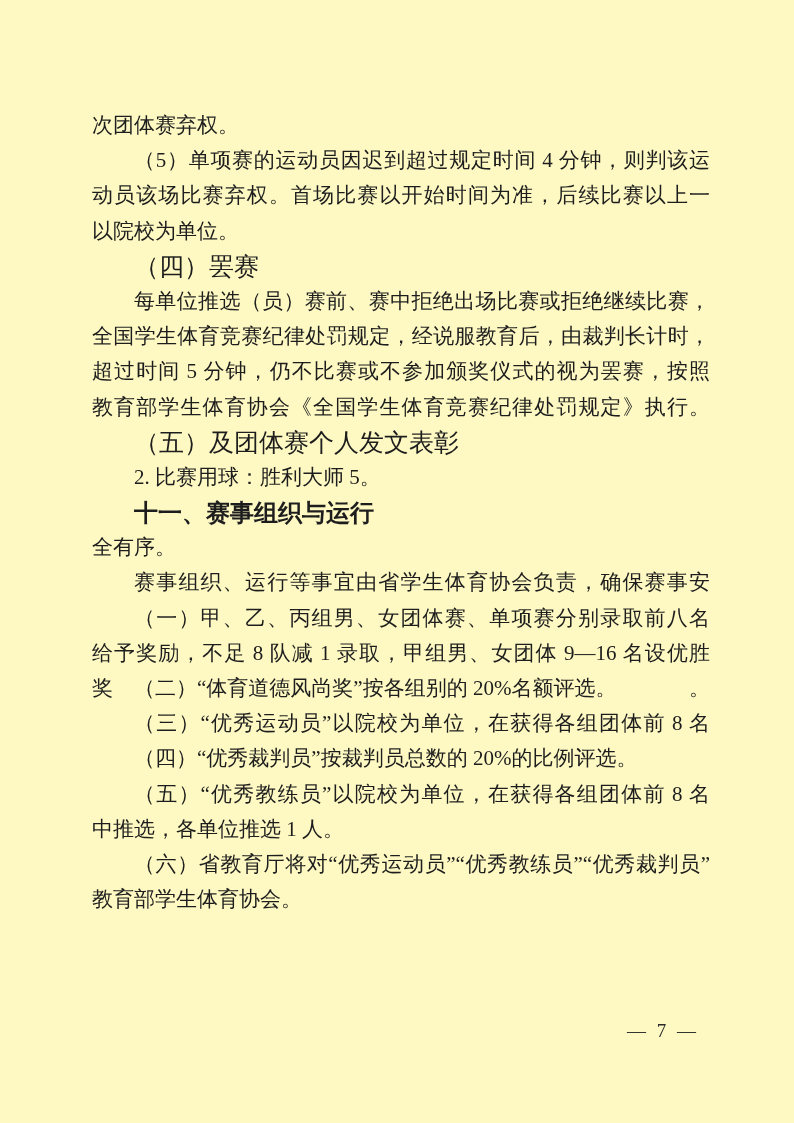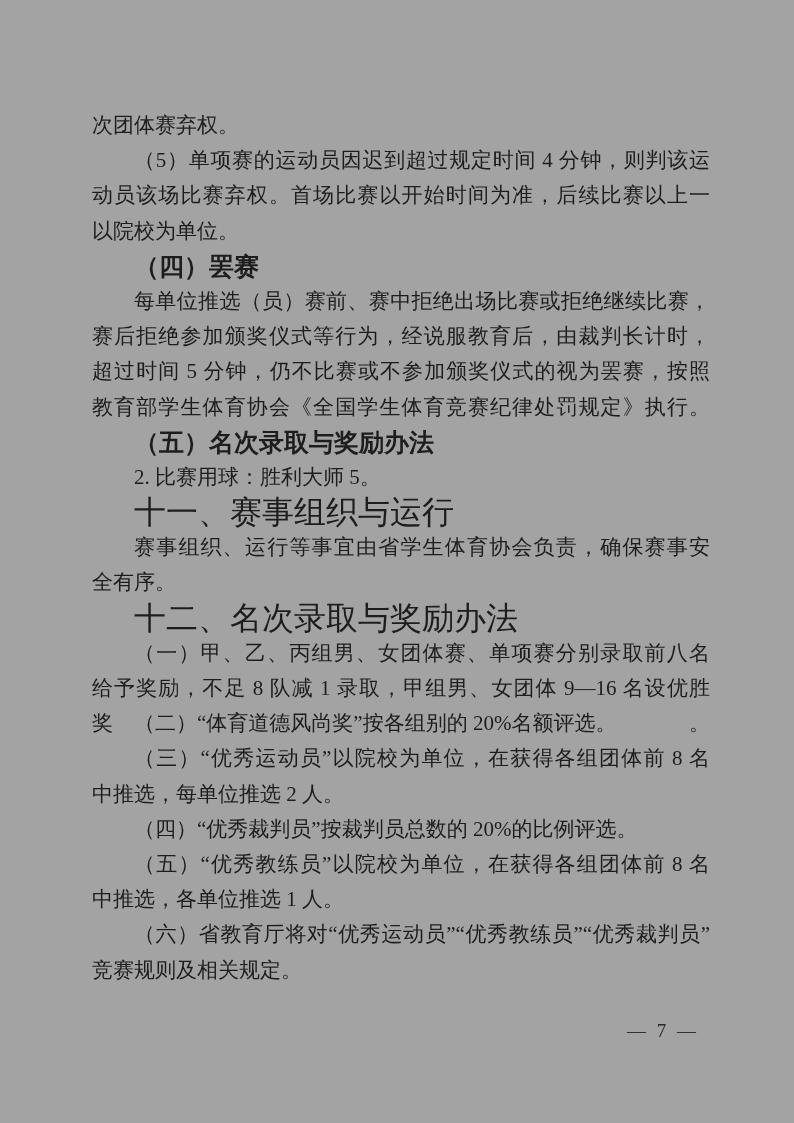--- a/index.html
+++ b/index.html
@@ -5,21 +5,21 @@
   html, body {
     margin: 0;
     padding: 0;
     background: #e8e8e8;
   }
   .sheet {
     position: relative;
     width: 794px;
     height: 1123px;
     margin: 0 auto;
-    background: #a3a3a3;
+    background: #fef9c3;
     color: #1d1d1d;
     overflow: hidden;
     font-family: "Liberation Serif", "DejaVu Serif", serif;
   }
   .textblock {
     position: absolute;
     left: 92px;
     top: 108px;
     width: 618px;
     font-size: 21px;
@@ -34,28 +34,28 @@
   .indent {
     text-indent: 42px;
   }
   
   .fill {
     text-align: justify;
     text-align-last: justify;
   }
   
   .b-kai {
-    font-weight: 700;
+    font-weight: 400;
     font-size: 25px;
     font-family: "Liberation Serif", "DejaVu Serif", serif;
   }
   
   .b-hei {
-    font-weight: 400;
-    font-size: 32px;
+    font-weight: 700;
+    font-size: 24px;
     font-family: "Liberation Sans", "DejaVu Sans", sans-serif;
   }
   .page-number {
     position: absolute;
     top: 1020px;
     right: 95px;
     font-size: 19px;
     letter-spacing: 3px;
     color: #2a2a2a;
     font-family: "Liberation Serif", "DejaVu Serif", serif;
@@ -65,35 +65,33 @@
 <body>
 
 <div class="sheet">
   <div class="textblock">
     <div class="line">次团体赛弃权。</div>
     <div class="line indent fill">（5）单项赛的运动员因迟到超过规定时间 4 分钟，则判该运</div>
     <div class="line fill">动员该场比赛弃权。首场比赛以开始时间为准，后续比赛以上一</div>
     <div class="line">以院校为单位。</div>
     <div class="line indent b-kai">（四）罢赛</div>
     <div class="line indent fill">每单位推选（员）赛前、赛中拒绝出场比赛或拒绝继续比赛，</div>
-    <div class="line fill">赛后拒绝参加颁奖仪式等行为，经说服教育后，由裁判长计时，</div>
+    <div class="line fill">全国学生体育竞赛纪律处罚规定，经说服教育后，由裁判长计时，</div>
     <div class="line fill">超过时间 5 分钟，仍不比赛或不参加颁奖仪式的视为罢赛，按照</div>
     <div class="line fill">教育部学生体育协会《全国学生体育竞赛纪律处罚规定》执行。</div>
-    <div class="line indent b-kai">（五）名次录取与奖励办法</div>
+    <div class="line indent b-kai">（五）及团体赛个人发文表彰</div>
     <div class="line indent">2. 比赛用球：胜利大师 5。</div>
     <div class="line indent b-hei">十一、赛事组织与运行</div>
+    <div class="line">全有序。</div>
     <div class="line indent fill">赛事组织、运行等事宜由省学生体育协会负责，确保赛事安</div>
-    <div class="line">全有序。</div>
-    <div class="line indent b-hei">十二、名次录取与奖励办法</div>
     <div class="line indent fill">（一）甲、乙、丙组男、女团体赛、单项赛分别录取前八名</div>
     <div class="line fill">给予奖励，不足 8 队减 1 录取，甲组男、女团体 9—16 名设优胜奖。</div>
     <div class="line indent">（二）“体育道德风尚奖”按各组别的 20%名额评选。</div>
     <div class="line indent fill">（三）“优秀运动员”以院校为单位，在获得各组团体前 8 名</div>
-    <div class="line">中推选，每单位推选 2 人。</div>
     <div class="line indent">（四）“优秀裁判员”按裁判员总数的 20%的比例评选。</div>
     <div class="line indent fill">（五）“优秀教练员”以院校为单位，在获得各组团体前 8 名</div>
     <div class="line">中推选，各单位推选 1 人。</div>
     <div class="line indent fill">（六）省教育厅将对“优秀运动员”“优秀教练员”“优秀裁判员”</div>
-    <div class="line">竞赛规则及相关规定。</div>
+    <div class="line">教育部学生体育协会。</div>
   </div>
 
   <div class="page-number">— 7 —</div>
 </div>
 
 </body></html>

